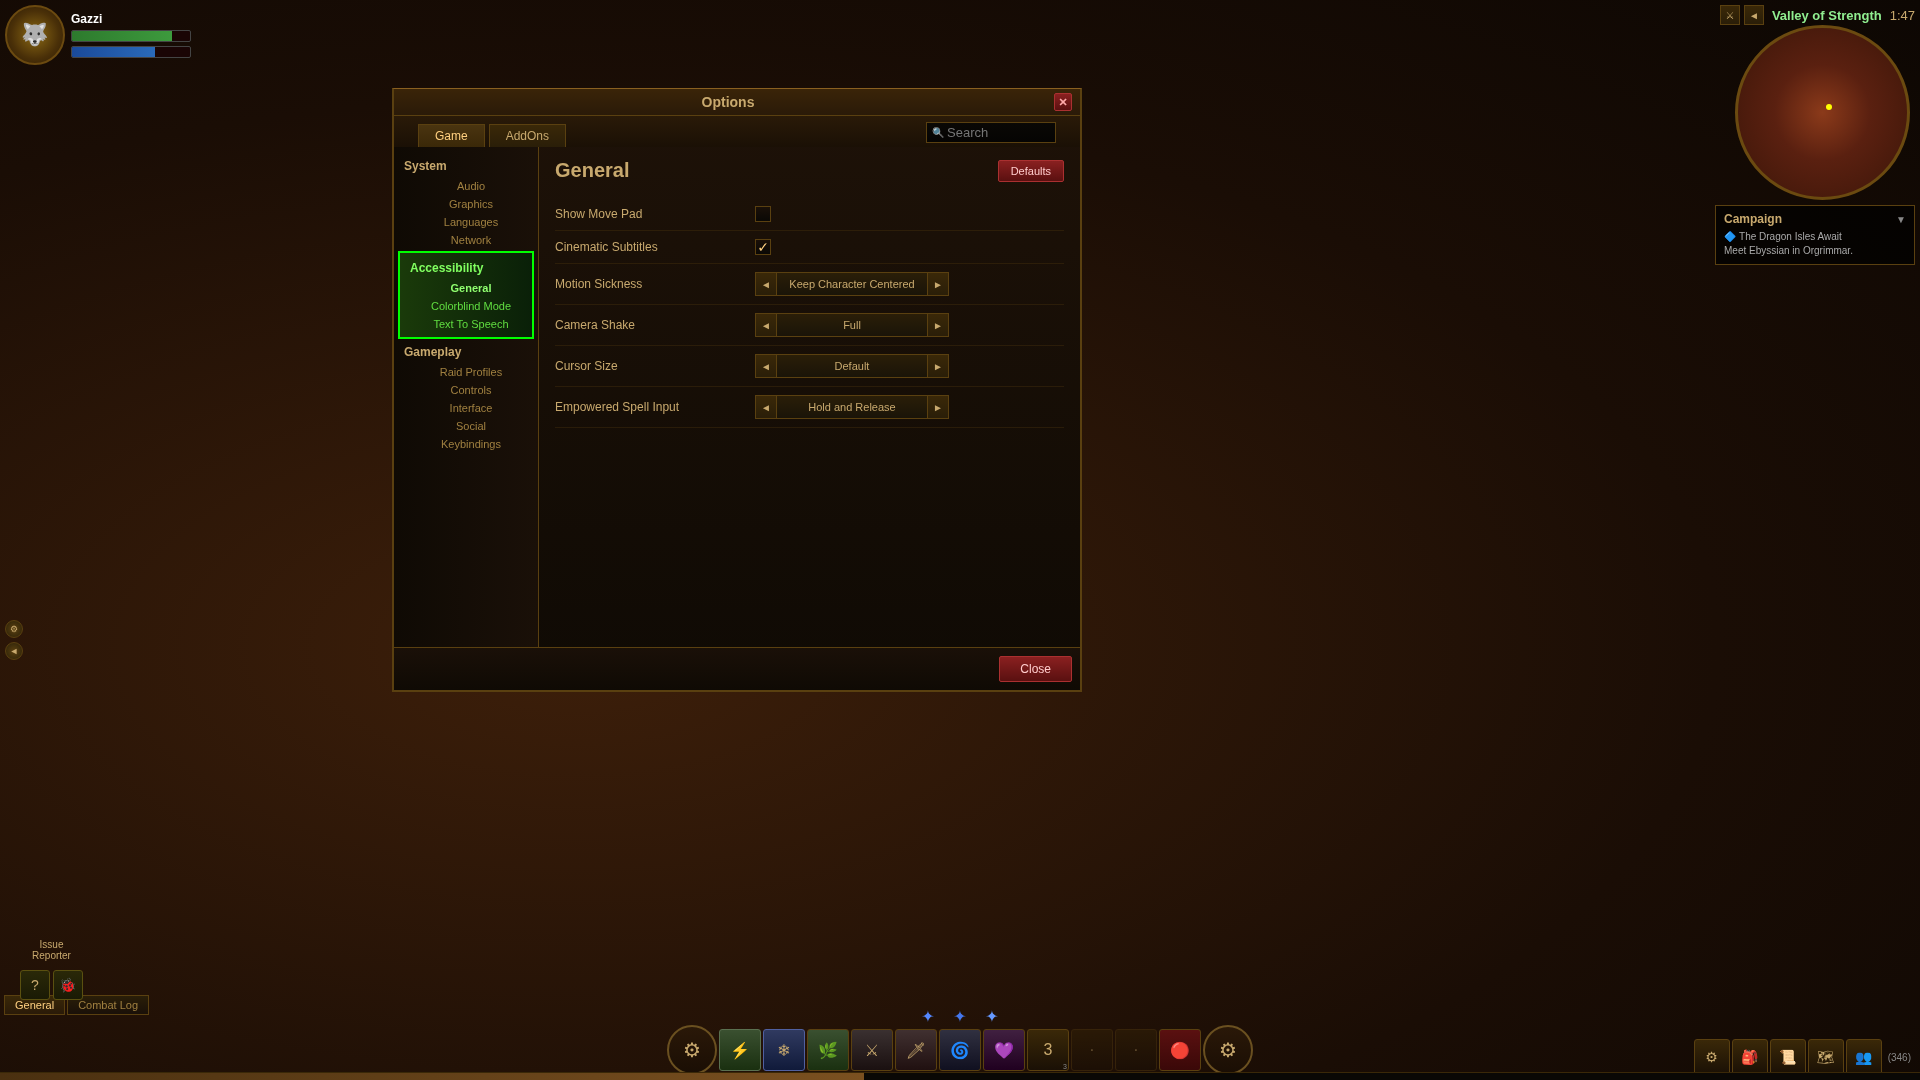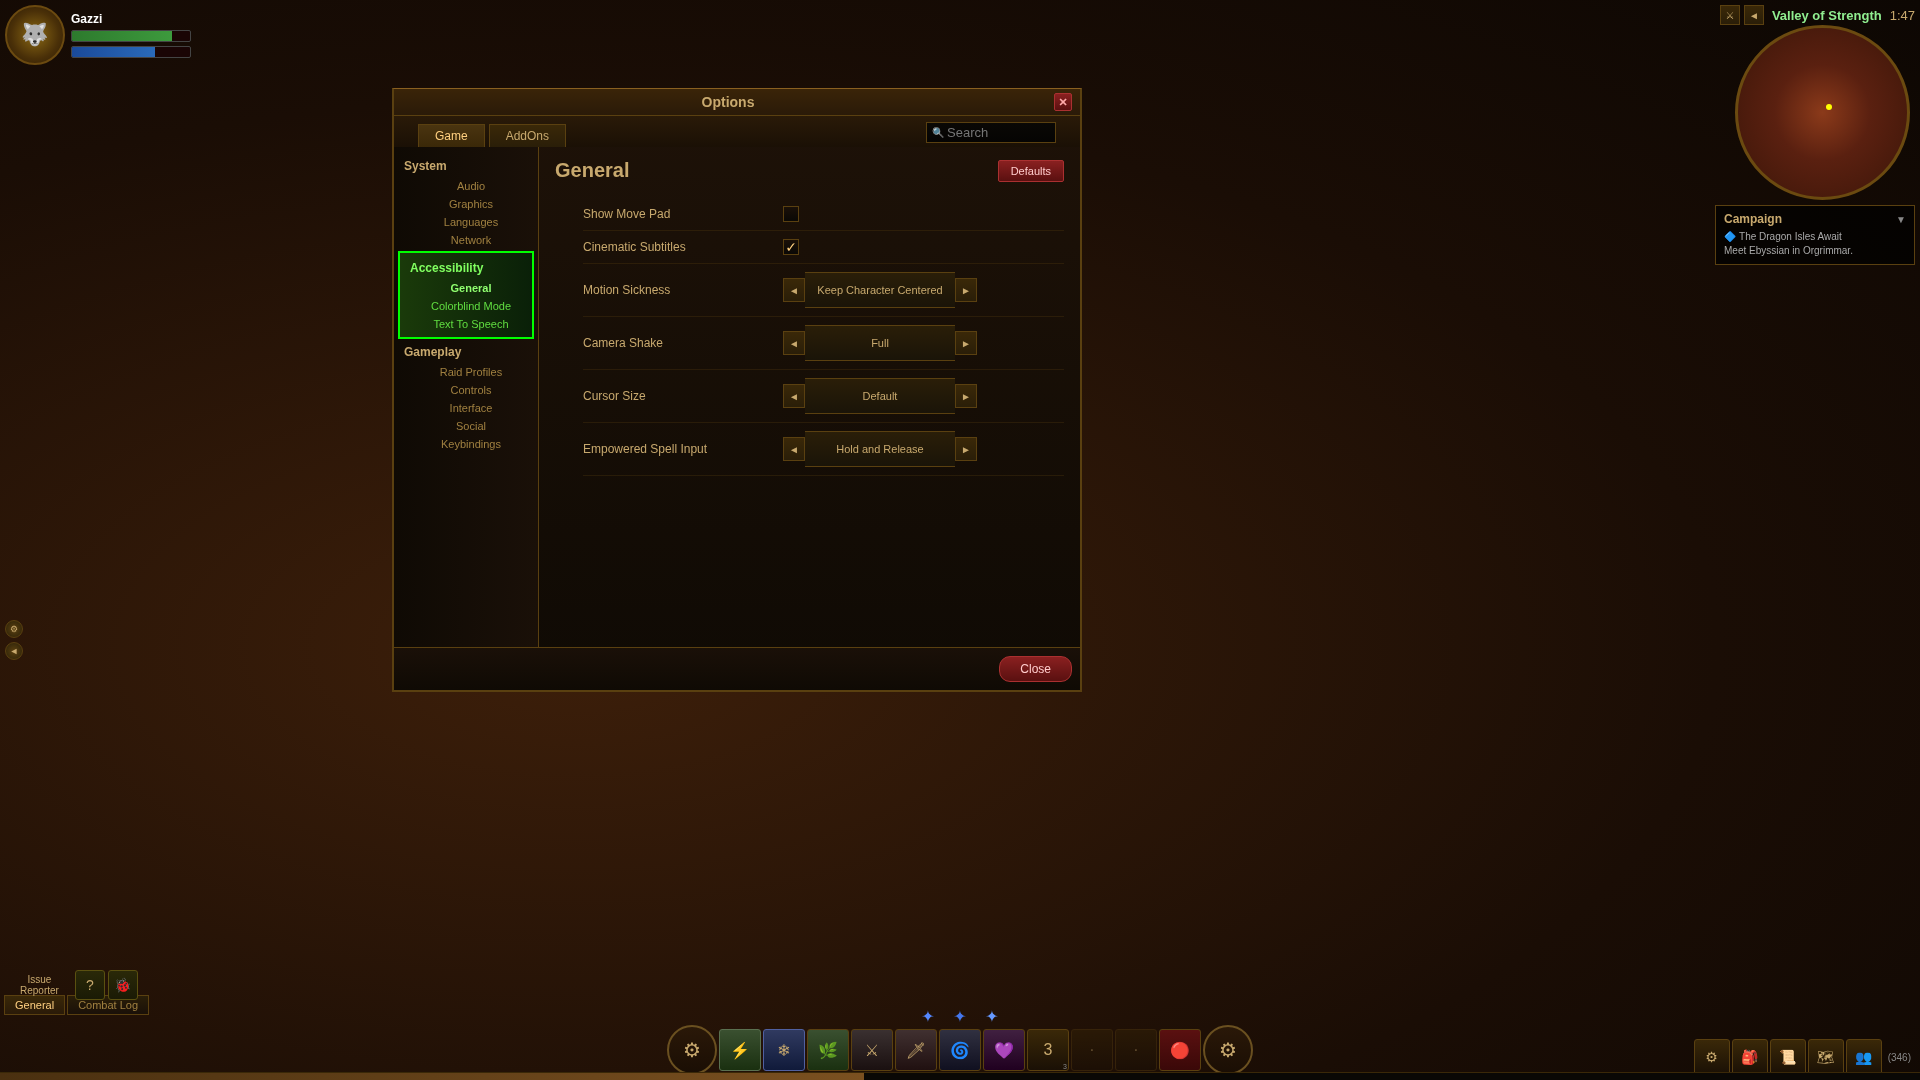--- a/index.html
+++ b/index.html
@@ -304,21 +304,20 @@
       cursor: pointer;
       border-radius: 2px;
     }
 
     
     .setting-row {
       display: flex;
       align-items: center;
       padding: 8px 0;
       border-bottom: 1px solid rgba(90, 64, 16, 0.3);
-      margin-left: 28px;
     }
 
     .setting-label {
       color: #c8a96e;
       font-size: 12px;
       flex: 0 0 200px;
     }
 
     .setting-control {
       display: flex;
@@ -358,21 +357,21 @@
       color: #c8a96e;
       cursor: pointer;
       display: flex;
       align-items: center;
       justify-content: center;
       font-size: 10px;
     }
 
     .selector-value {
       min-width: 150px;
-      height: 36px;
+      height: 24px;
       background: linear-gradient(to bottom, #2a1e08, #1a1408);
       border-top: 1px solid #5a4010;
       border-bottom: 1px solid #5a4010;
       color: #c8a96e;
       font-size: 11px;
       display: flex;
       align-items: center;
       justify-content: center;
     }
 
@@ -385,21 +384,21 @@
       justify-content: flex-end;
     }
 
     .close-dialog-btn {
       padding: 5px 20px;
       background: linear-gradient(to bottom, #8a2020, #5a1010);
       border: 1px solid #aa3030;
       color: #ffcccc;
       font-size: 12px;
       cursor: pointer;
-      border-radius: 11px;
+      border-radius: 2px;
     }
 
     
     .action-bar {
       position: absolute;
       bottom: 5px;
       left: 50%;
       transform: translateX(-50%);
       display: flex;
       align-items: center;
@@ -454,23 +453,23 @@
       color: #ffd080;
       background: linear-gradient(to bottom, #3a2808, #2a1a08);
     }
 
     
     .issue-reporter {
       position: absolute;
       bottom: 80px;
       left: 20px;
       display: flex;
-      flex-direction: row;
-      align-items: center;
-      gap: 16px;
+      flex-direction: column;
+      align-items: center;
+      gap: 9px;
     }
 
     .issue-label {
       color: #c8a96e;
       font-size: 10px;
       text-align: center;
     }
 
     .issue-buttons {
       display: flex;

